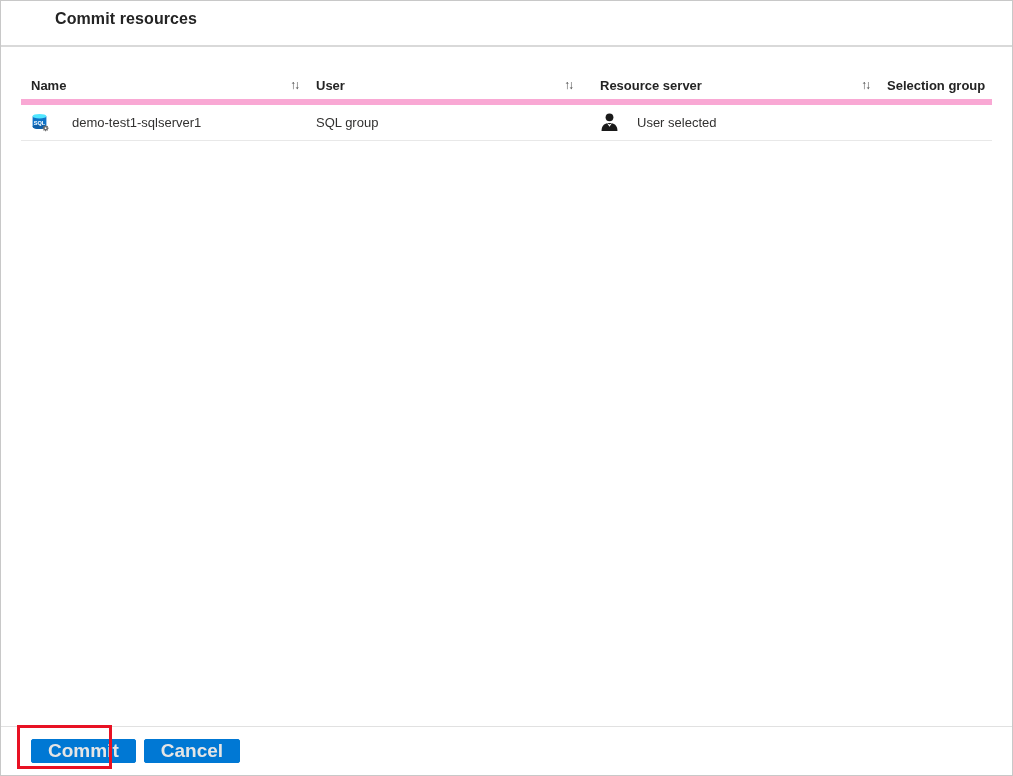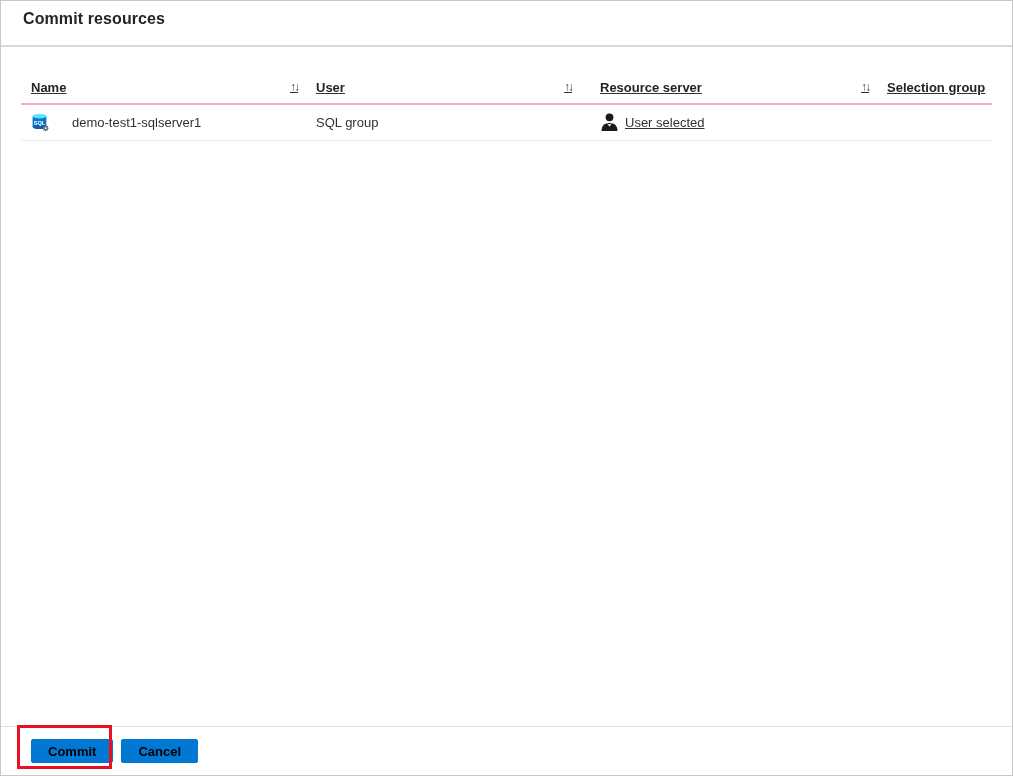--- a/index.html
+++ b/index.html
@@ -20,20 +20,21 @@
     inset:0;
     border:1px solid #c8c8c8;
     background:#fff;
     display:flex;
     flex-direction:column;
   }
   
   .panel-header{
     padding:9px 22px 0 22px;
     height:44px;
+    margin-left:32px;
   }
   .panel-title{
     font-size:16px;
     font-weight:700;
     color:#242424;
     letter-spacing:0.1px;
   }
   .title-divider{
     height:2px;
     background:#d9d9d9;
@@ -43,22 +44,21 @@
   .table{
     margin:24px 20px 0 20px;
   }
   .thead, .trow{
     display:grid;
     grid-template-columns:295px 284px 287px 1fr;
     align-items:center;
   }
   .thead{
     height:34px;
-    border-bottom:2px solid #f9a8d4;
-    text-decoration:underline;
+    border-bottom:6px solid #f9a8d4;
   }
   .th{
     display:flex;
     align-items:center;
     justify-content:space-between;
     font-size:13px;
     font-weight:700;
     color:#242424;
     cursor:pointer;
   }
@@ -72,40 +72,40 @@
   }
   .th:nth-child(2) .sort-glyph{margin-right:28px;}
   .trow{
     height:36px;
     border-bottom:1px solid #e8e8e8;
     font-size:13px;
     color:#323130;
   }
   .cell{display:flex;align-items:center;}
   .cell.name-cell{padding-left:8px;gap:22px;}
-  .cell.reason-cell{gap:6px;text-decoration:underline;}
+  .cell.reason-cell{gap:18px;}
   .res-icon{width:21px;height:21px;flex:0 0 auto;}
   .person-icon{width:19px;height:19px;flex:0 0 auto;}
   
   .spacer{flex:1;}
   .footer{
     border-top:1px solid #e1e1e1;
     height:49px;
     display:flex;
     align-items:center;
     padding-left:30px;
     gap:8px;
   }
   .btn{
     background:var(--accent);
-    color:#000000;
+    color:#e5e5e5;
     border:1px solid var(--accent);
     border-radius:2px;
     font-family:"Liberation Sans", sans-serif;
-    font-size:13px;
+    font-size:19px;
     font-weight:700;
     height:24px;
     min-width:76px;
     padding:0 16px;
     cursor:pointer;
     display:inline-flex;
     align-items:center;
     justify-content:center;
   }
   

